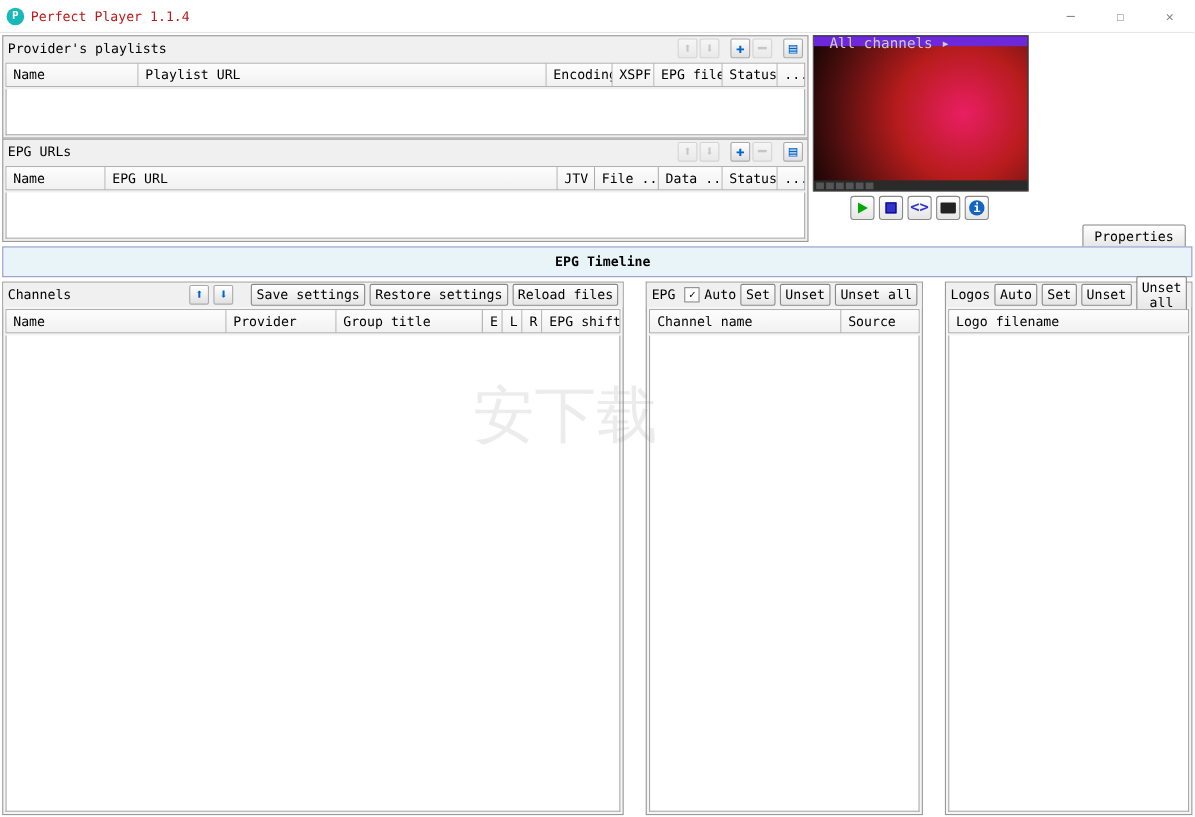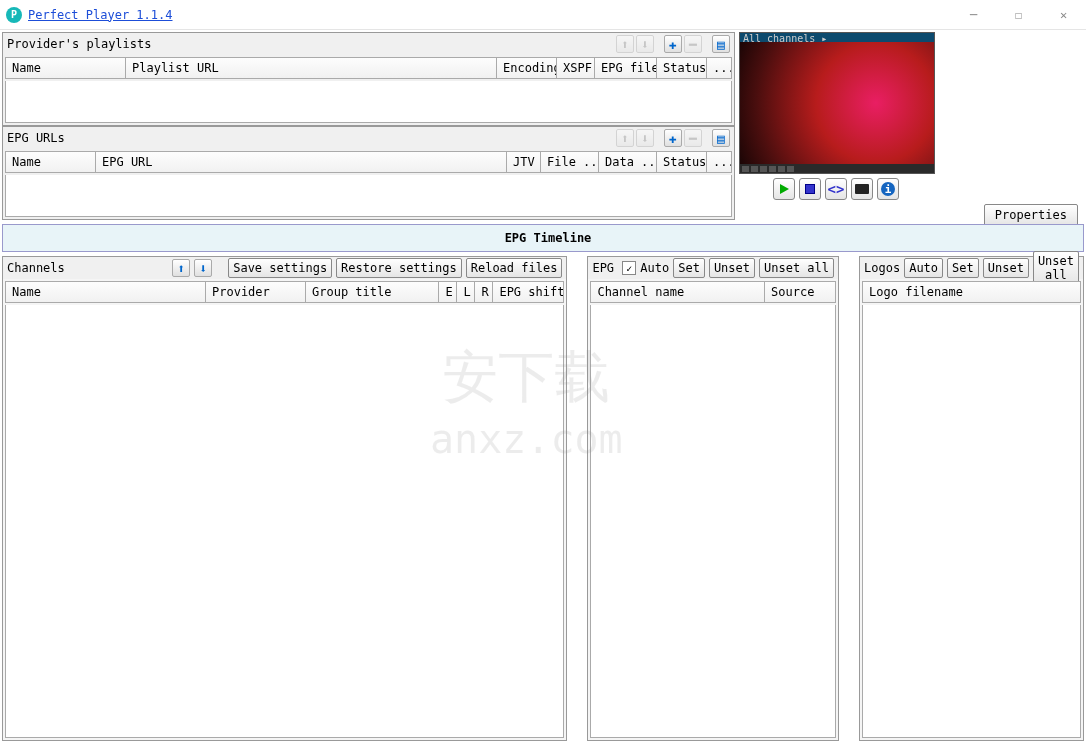--- a/index.html
+++ b/index.html
@@ -1,39 +1,39 @@
 <!DOCTYPE html>
 <html><head>
 <meta charset="utf-8">
 <style>
 * { box-sizing: border-box; margin: 0; padding: 0; }
 body { font-family: "SimSun", "Microsoft YaHei", monospace; font-size: 12px; background: #fff; color: #000; width: 1086px; height: 743px; overflow: hidden; }
 .titlebar { height: 30px; background: #fff; display: flex; align-items: center; border-bottom: 1px solid #e5e5e5; }
 .titlebar .app-icon { width: 16px; height: 16px; margin: 0 6px; background: #17b8b8; border-radius: 50%; display: flex; align-items: center; justify-content: center; color: #fff; font-size: 10px; font-weight: bold; }
-.titlebar .title { color: #1d4ed8; font-size: 12px; text-decoration: underline; }
+.titlebar .title { color: #b91c1c; font-size: 12px; }
 .titlebar .spacer { flex: 1; }
 .winbtn { width: 45px; height: 30px; display: flex; align-items: center; justify-content: center; color: #888; cursor: pointer; }
 .main { display: flex; flex-direction: column; height: calc(100% - 30px); padding: 2px; }
 .top-row { display: flex; gap: 4px; height: 188px; }
 .left-col { display: flex; flex-direction: column; flex: 1; gap: 0; }
 .panel { border: 1px solid #999; background: #f0f0f0; display: flex; flex-direction: column; }
 .panel-header { display: flex; align-items: center; height: 22px; padding: 0 4px; }
 .panel-header .label { flex: 1; }
 .icon-btns { display: flex; gap: 2px; align-items: center; }
 .icon-btn { width: 18px; height: 18px; border: 1px solid #aaa; background: linear-gradient(#fff,#e0e0e0); display: flex; align-items: center; justify-content: center; cursor: pointer; border-radius: 2px; font-size: 13px; }
 .icon-btn.disabled { opacity: .4; }
 .table-header { display: flex; background: #fff; border: 1px solid #aaa; margin: 2px; }
 .th { border-right: 1px solid #aaa; padding: 3px 6px; background: linear-gradient(#fdfdfd,#f1f1f1); white-space: nowrap; overflow: hidden; }
 .th:last-child { border-right: none; }
 .table-body { flex: 1; background: #fff; border: 1px solid #aaa; border-top: none; margin: 0 2px 2px; }
 .preview-col { width: 345px; display: flex; flex-direction: column; gap: 4px; }
 .preview-row { display: flex; gap: 8px; }
 .preview { width: 196px; height: 142px; background: #111; position: relative; border: 1px solid #555; }
 .preview-red { position: absolute; top: 8px; left: 0; right: 0; bottom: 8px; background: radial-gradient(circle at 70% 50%, #e91e63 0%, #b71c1c 40%, #4a0e0e 80%, #1a0505 100%); }
-.preview-topbar { position: absolute; top: 0; left: 0; right: 0; height: 9px; background: #0c4a6e; color: #ccc; font-size: 10px; padding: 0 3px; display: flex; }
+.preview-topbar { position: absolute; top: 0; left: 0; right: 0; height: 9px; background: #6d28d9; color: #ccc; font-size: 13px; padding: 0 14px; display: flex; }
 .preview-bottombar { position: absolute; bottom: 0; left: 0; right: 0; height: 9px; background: #2a2a2a; display: flex; gap: 2px; align-items: center; padding: 0 2px; }
 .preview-bottombar span { width: 7px; height: 6px; background: #555; }
 .preview-side { flex: 1; }
 .player-btns { display: flex; gap: 4px; padding-left: 34px; }
 .player-btn { width: 22px; height: 22px; border: 1px solid #888; background: linear-gradient(#fff,#e5e5e5); display: flex; align-items: center; justify-content: center; cursor: pointer; border-radius: 3px; }
 .props-row { display: flex; justify-content: flex-end; padding-right: 6px; }
 .btn { border: 1px solid #888; background: linear-gradient(#fff,#e5e5e5); padding: 3px 10px; cursor: pointer; border-radius: 2px; font-family: inherit; font-size: 12px; }
 .btn.small { padding: 2px 4px; }
 .timeline { height: 28px; background: #e8f4f8; border: 1px solid #99c; margin: 4px 0; display: flex; align-items: center; justify-content: center; font-weight: bold; padding-left: 10px; }
 .bottom-row { display: flex; gap: 20px; flex: 1; min-height: 0; }
@@ -214,14 +214,13 @@
       <div class="bp-table-header">
         <div class="th" style="flex:1">Logo filename</div>
       </div>
       <div class="bp-body"></div>
     </div>
   </div>
 </div>
 
 <div class="watermark">
   <div class="big">安下载</div>
-  <div>anxz.com</div>
 </div>
 
 </body></html>

